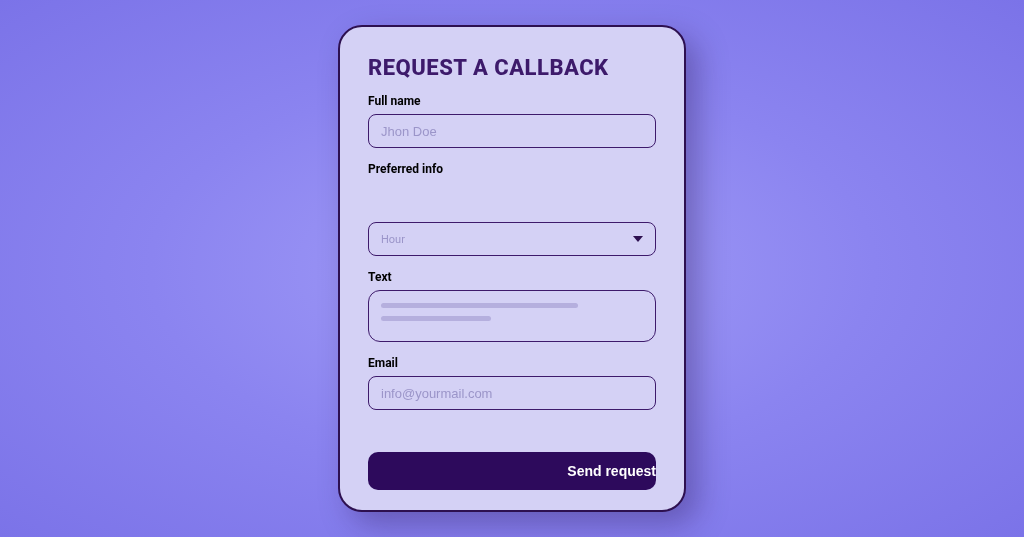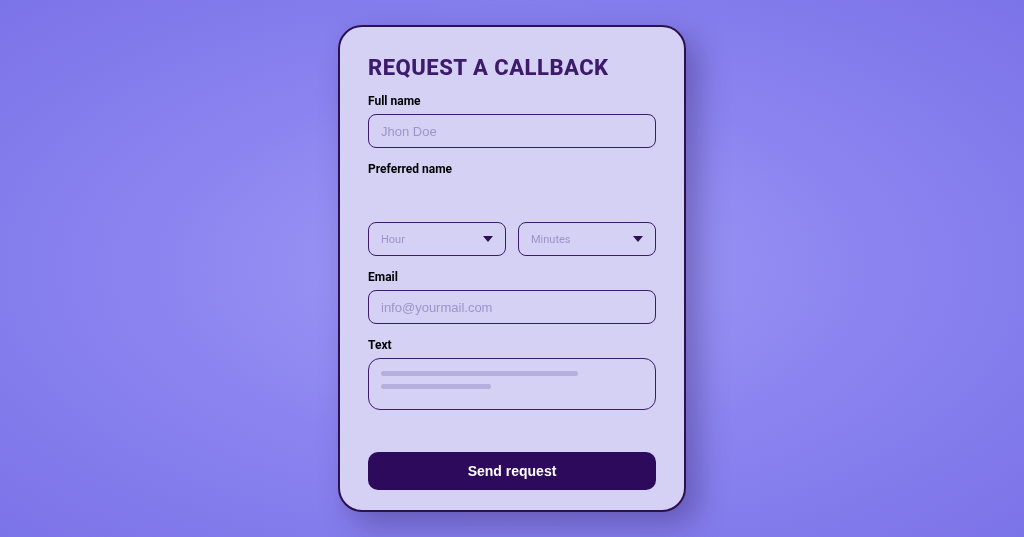--- a/index.html
+++ b/index.html
@@ -103,57 +103,54 @@
       width: 100%;
       height: 38px;
       background: #2d0a5c;
       color: #ffffff;
       border: none;
       border-radius: 10px;
       font-size: 14px;
       font-weight: 700;
       cursor: pointer;
       margin-top: 28px;
+      text-align: right;
     }
   </style>
 </head>
 <body>
 
 <div class="card">
   <h1 class="title">REQUEST A CALLBACK</h1>
 
   <div class="field-group">
     <label class="label">Full name</label>
     <input class="input" type="text" placeholder="Jhon Doe" style="">
   </div>
 
   <div class="field-group">
   </div>
 
   <div class="field-group">
-    <label class="label">Preferred name</label>
+    <label class="label">Preferred info</label>
     <div class="select-row">
       <div class="select">
         <span>Hour</span>
         <span class="caret"></span>
       </div>
-      <div class="select">
-        <span>Minutes</span>
-        <span class="caret"></span>
-      </div>
     </div>
-  </div>
-
-  <div class="field-group">
-    <label class="label">Email</label>
-    <input class="input" type="text" placeholder="info@yourmail.com" style="">
   </div>
 
   <div class="field-group">
     <label class="label">Text</label>
     <div class="textarea">
       <div class="text-line line1"></div>
       <div class="text-line line2"></div>
     </div>
   </div>
 
+  <div class="field-group">
+    <label class="label">Email</label>
+    <input class="input" type="text" placeholder="info@yourmail.com" style="">
+  </div>
+
   <button class="submit-btn">Send request</button>
 </div>
 
 </body></html>

